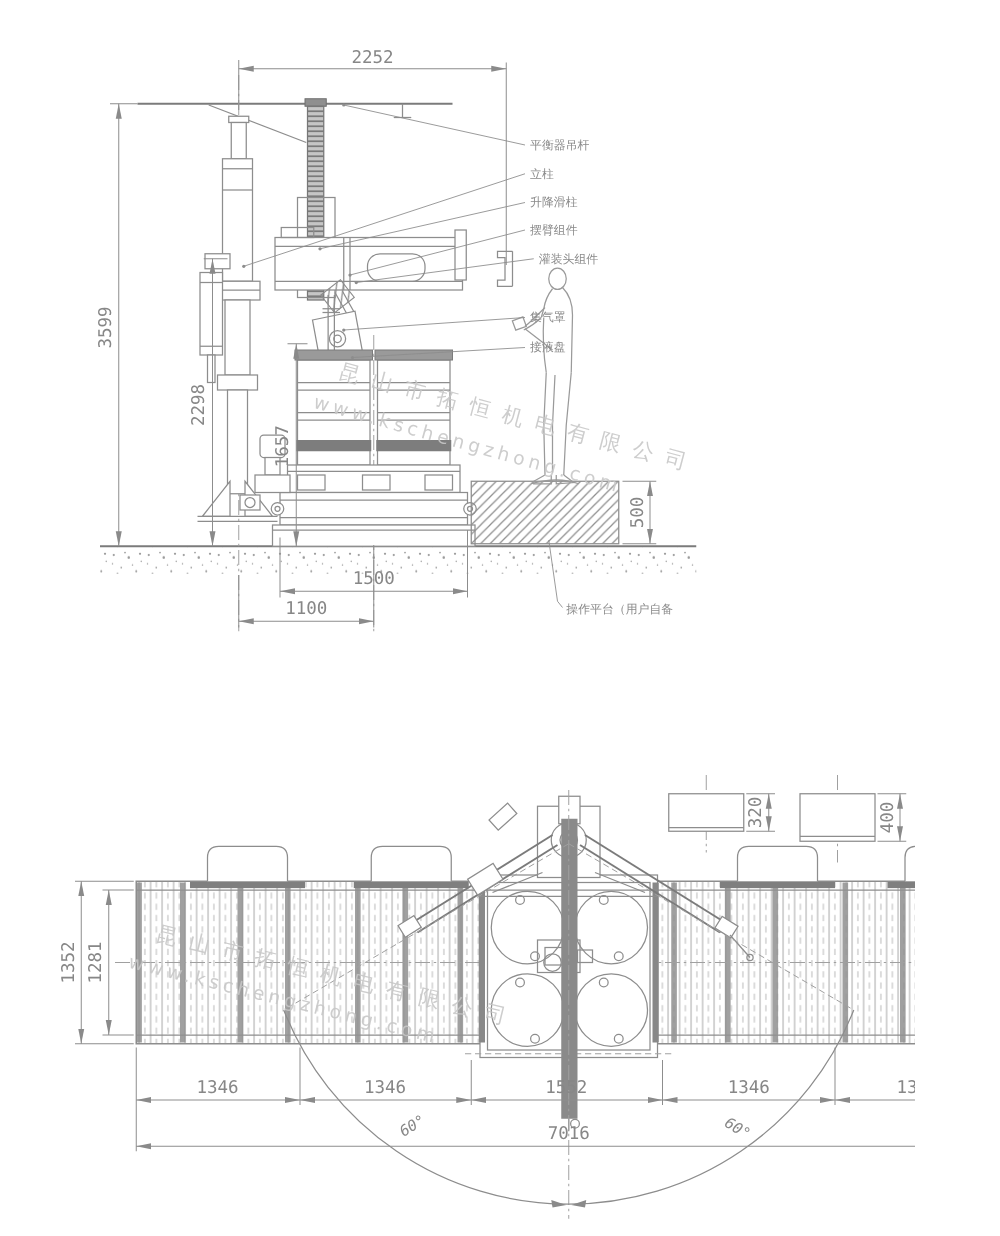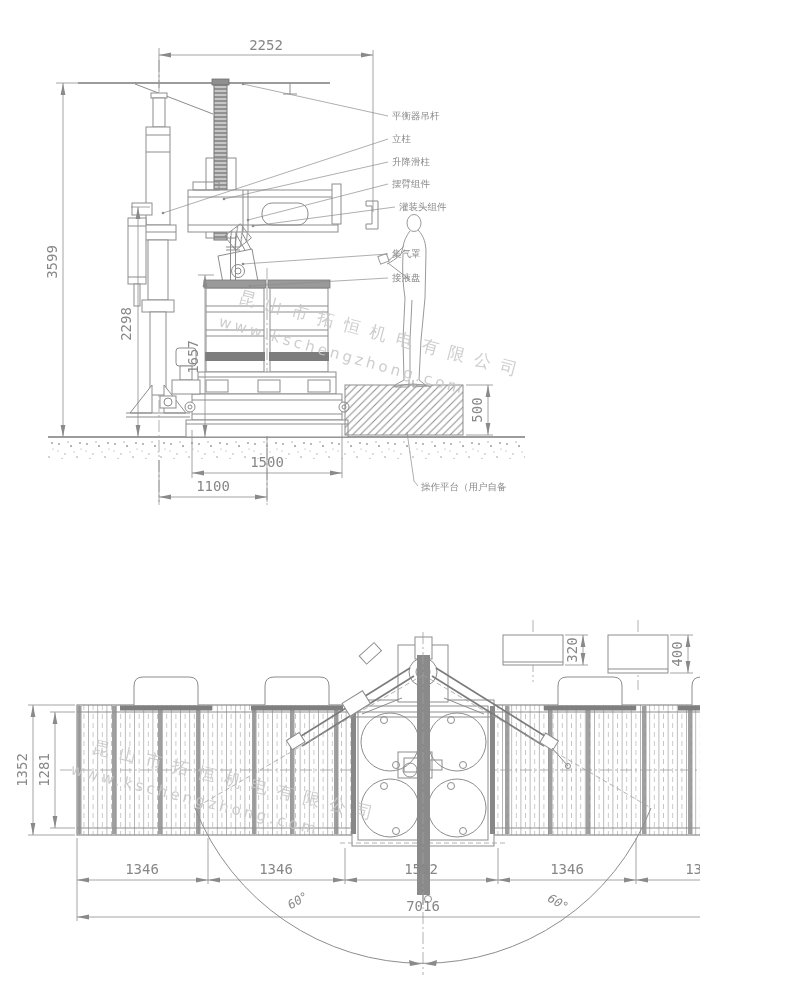--- a/index.html
+++ b/index.html
@@ -1,17 +1,17 @@
 <!DOCTYPE html>
 <html><head>
 <meta charset="utf-8">
 <style>
   html,body{margin:0;padding:0;background:#fff;}
   .canvas{position:relative;width:700px;height:989px;background:#ffffff;overflow:hidden;
-          font-family:"DejaVu Sans",sans-serif;}
+          font-family:"DejaVu Sans",sans-serif;margin-left:32px;}
   svg{display:block;}
   .s1{stroke:#8d8d8d;stroke-width:1;fill:none}
   .s1f{stroke:#8d8d8d;stroke-width:1;fill:#ffffff}
   .sth{stroke:#7b7b7b;stroke-width:1.6;fill:none}
   .cl{stroke:#a0a0a0;stroke-width:.8;fill:none;stroke-dasharray:12 3 2 3}
   .dash{stroke:#a0a0a0;stroke-width:.8;fill:none;stroke-dasharray:5 3}
   .dim{stroke:#8d8d8d;stroke-width:.8;fill:none}
   .ldr{stroke:#8d8d8d;stroke-width:.7;fill:none}
   .dk{fill:#7f7f7f}
   .t-dim{font-family:"DejaVu Sans Mono",monospace;font-size:14px;fill:#878787}

